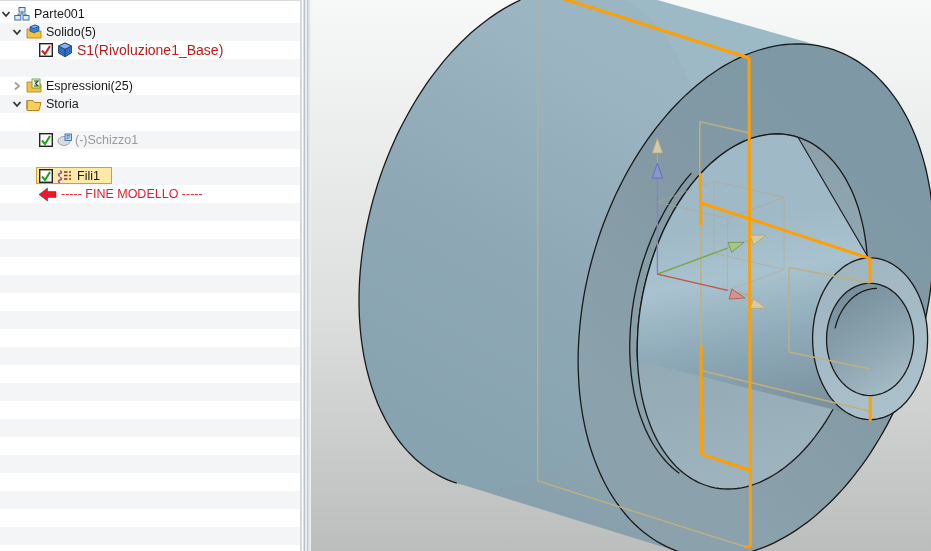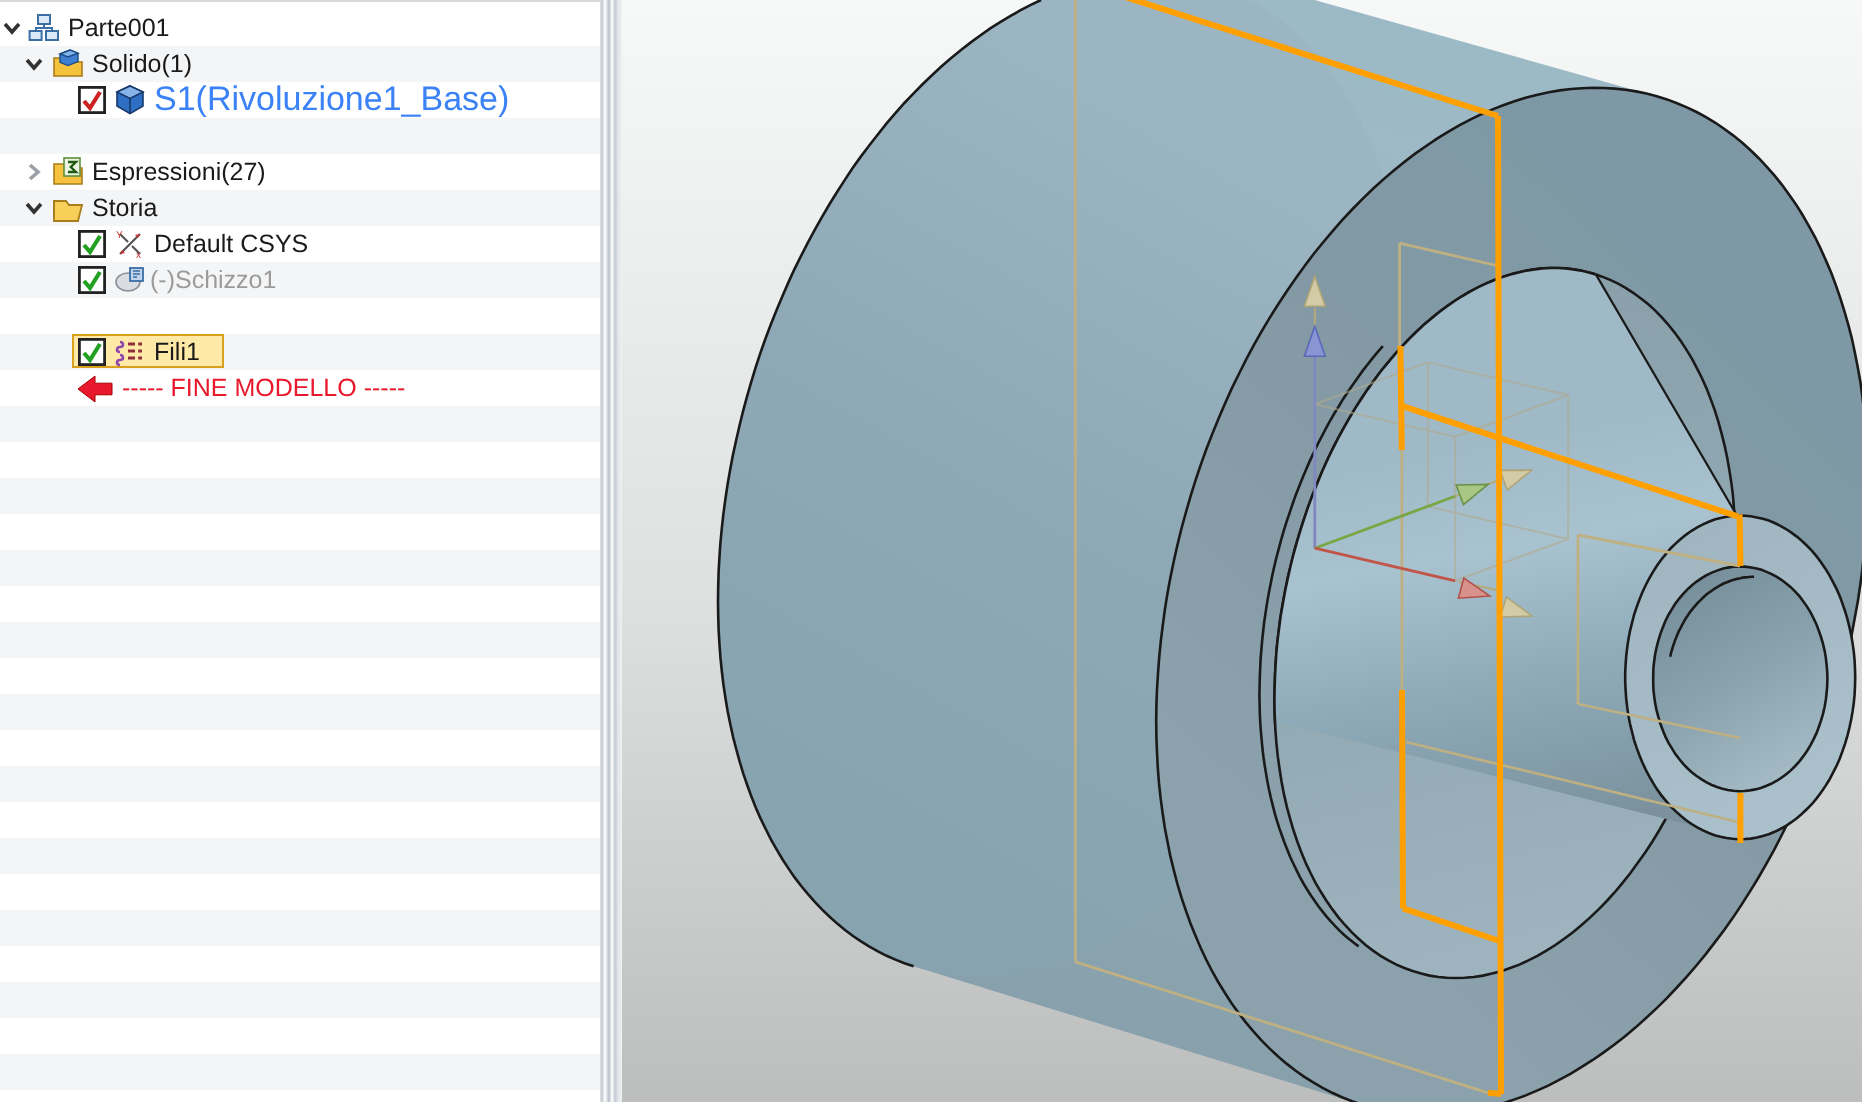--- a/index.html
+++ b/index.html
@@ -47,23 +47,23 @@
         </span>
         <span style="display:inline-flex;align-items:center;margin-left:4px;">
           <svg width="16" height="16">
             <path d="M1 5h6l1.5 2H15v7H1z" fill="#f6c23d" stroke="#a87d1c" stroke-width="0.8"></path>
             <g>
               <path d="M4 3l5-2 4 1.6v4.2l-5 2-4-1.6z" fill="#3f7fd2" stroke="#1c4d86" stroke-width="0.7"></path>
               <path d="M4 3l5-2 4 1.6-5 1.9z" fill="#7fb0e8" stroke="#1c4d86" stroke-width="0.7"></path>
             </g>
           </svg>
         </span>
-        <span style="display:inline-flex;align-items:center;margin-left:4px;">Solido(1)</span>
-      </div>
-      <div style="position:absolute;height:18px;display:flex;align-items:center;font-family:'Liberation Sans',sans-serif;font-size:17px;color:#3b82f6;white-space:nowrap;top:40px;left:0;">
+        <span style="display:inline-flex;align-items:center;margin-left:4px;">Solido(5)</span>
+      </div>
+      <div style="position:absolute;height:18px;display:flex;align-items:center;font-family:'Liberation Sans',sans-serif;font-size:14px;color:#b91c1c;white-space:nowrap;top:40px;left:0;">
         <span style="display:inline-flex;align-items:center;margin-left:39px;">
           <svg width="14" height="14" style="background:#fff">
             <rect x="0.7" y="0.7" width="12.6" height="12.6" fill="#fff" stroke="#222" stroke-width="1.4"></rect>
             <path d="M3 7.5l3 3.5 5-8" fill="none" stroke="#cc2222" stroke-width="2.1"></path>
           </svg>
         </span>
         <span style="display:inline-flex;align-items:center;margin-left:4px;">
           <svg width="16" height="16">
             <path d="M8 1L14.5 4v7L8 14.8 1.5 11V4z" fill="#2e6fc4" stroke="#16386b" stroke-width="0.8"></path>
             <path d="M8 1L14.5 4 8 7.2 1.5 4z" fill="#86b4ea" stroke="#16386b" stroke-width="0.8"></path>
@@ -78,53 +78,35 @@
             <path d="M3 1.5l4 3.5-4 3.5" fill="none" stroke="#9aa0a6" stroke-width="1.8"></path>
           </svg>
         </span>
         <span style="display:inline-flex;align-items:center;margin-left:4px;">
           <svg width="16" height="16">
             <path d="M1 4h6l1.5 2H15v8H1z" fill="#f6c23d" stroke="#a87d1c" stroke-width="0.8"></path>
             <rect x="6" y="1" width="8" height="9" fill="#eef4e2" stroke="#5d8f3c" stroke-width="0.8"></rect>
             <path d="M8 3h4l-2.6 2.5L12 8H8" fill="none" stroke="#1d5c12" stroke-width="1.2"></path>
           </svg>
         </span>
-        <span style="display:inline-flex;align-items:center;margin-left:4px;">Espressioni(27)</span>
+        <span style="display:inline-flex;align-items:center;margin-left:4px;">Espressioni(25)</span>
       </div>
       <div style="position:absolute;height:18px;display:flex;align-items:center;font-family:'Liberation Sans',sans-serif;font-size:12.5px;color:#1a1a1a;white-space:nowrap;top:94px;left:0;">
         <span style="display:inline-flex;align-items:center;margin-left:12px;">
           <svg width="10" height="10">
             <path d="M1.5 3L5 7l3.5-4" fill="none" stroke="#333" stroke-width="1.8"></path>
           </svg>
         </span>
         <span style="display:inline-flex;align-items:center;margin-left:4px;">
           <svg width="16" height="16">
             <path d="M1 4.5h6l1.5 2H15l-2 8H1z" fill="#f8cf58" stroke="#a87d1c" stroke-width="0.9"></path>
             <path d="M1 4.5V13" stroke="#a87d1c" stroke-width="0.9"></path>
           </svg>
         </span>
         <span style="display:inline-flex;align-items:center;margin-left:4px;">Storia</span>
-      </div>
-      <div style="position:absolute;height:18px;display:flex;align-items:center;font-family:'Liberation Sans',sans-serif;font-size:12.5px;color:#1a1a1a;white-space:nowrap;top:112px;left:0;">
-        <span style="display:inline-flex;align-items:center;margin-left:39px;">
-          <svg width="14" height="14" style="background:#fff">
-            <rect x="0.7" y="0.7" width="12.6" height="12.6" fill="#fff" stroke="#222" stroke-width="1.4"></rect>
-            <path d="M3 7.5l3 3.5 5-8" fill="none" stroke="#22a022" stroke-width="2.1"></path>
-          </svg>
-        </span>
-        <span style="display:inline-flex;align-items:center;margin-left:4px;">
-          <svg width="16" height="16">
-            <path d="M3 13L13 3M3 3l4 4M13 13L9 9" stroke="#555" stroke-width="1.1" fill="none"></path>
-            <path d="M3 13l2.5-.5L4 11z" fill="#c33"></path>
-            <path d="M13 3l-2.5.5L12 5z" fill="#c33"></path>
-            <text x="1" y="5" font-size="5" fill="#c33" font-family="Liberation Sans">Y</text>
-            <text x="11" y="15" font-size="5" fill="#c33" font-family="Liberation Sans">x</text>
-          </svg>
-        </span>
-        <span style="display:inline-flex;align-items:center;margin-left:4px;">Default CSYS</span>
       </div>
       <div style="position:absolute;height:18px;display:flex;align-items:center;font-family:'Liberation Sans',sans-serif;font-size:12.5px;color:#1a1a1a;white-space:nowrap;top:130px;left:0;">
         <span style="display:inline-flex;align-items:center;margin-left:39px;">
           <svg width="14" height="14" style="background:#fff">
             <rect x="0.7" y="0.7" width="12.6" height="12.6" fill="#fff" stroke="#222" stroke-width="1.4"></rect>
             <path d="M3 7.5l3 3.5 5-8" fill="none" stroke="#22a022" stroke-width="2.1"></path>
           </svg>
         </span>
         <span style="display:inline-flex;align-items:center;margin-left:4px;">
           <svg width="16" height="16">

